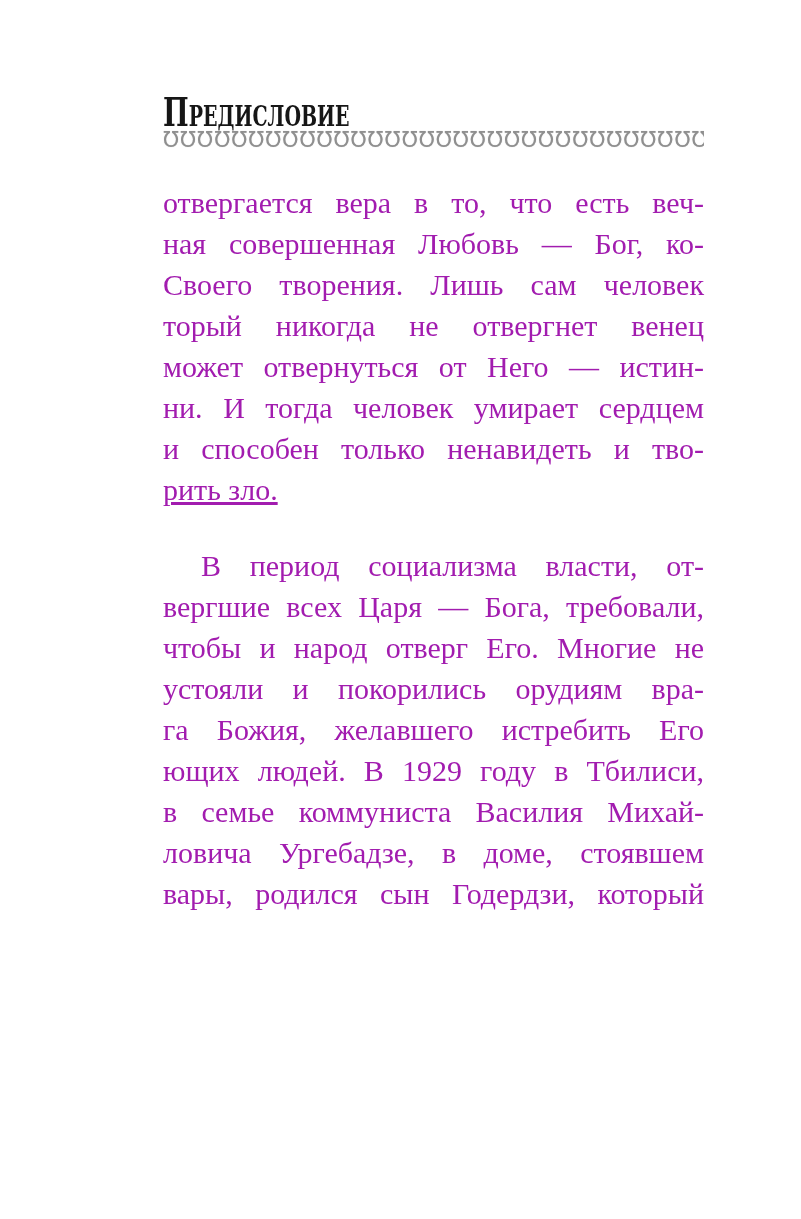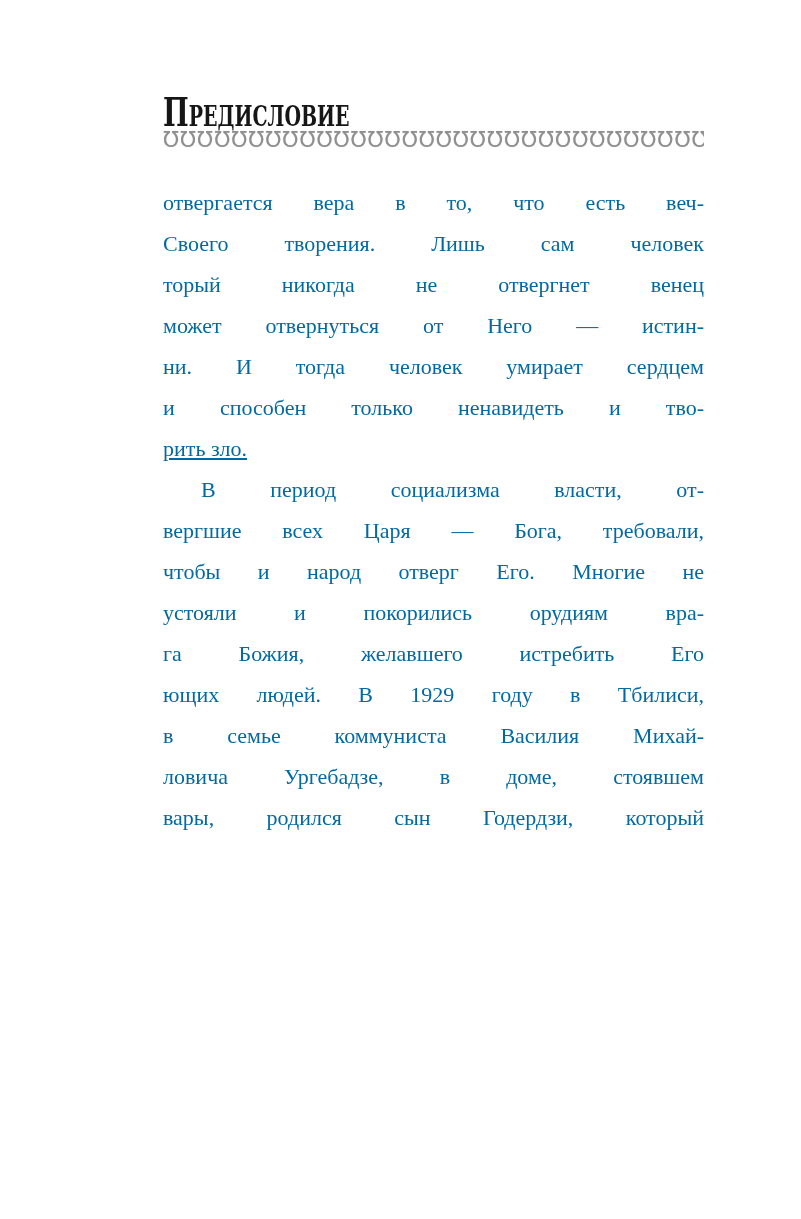--- a/index.html
+++ b/index.html
@@ -41,31 +41,31 @@
     letter-spacing: 1px;
     text-shadow: 0 0 1px #c9c9c9;
     white-space: nowrap;
     user-select: none;
   }
   .body-text {
     position: absolute;
     left: 163px;
     top: 182px;
     width: 541px;
-    font-size: 22px;
+    font-size: 30px;
     line-height: 41px;
-    color: #0369a1;
+    color: #a21caf;
   }
   .body-text .line {
     text-align: justify;
     text-align-last: justify;
     height: 41px;
     white-space: normal;
   }
-  .body-text .line.indent { padding-left: 38px; }
+  .body-text .line.indent { padding-left: 38px; margin-top: 35px; }
   .body-text .line.no-justify { text-align: left; text-align-last: left; text-decoration: underline; }
   .medallion {
     position: absolute;
     left: 380px;
     top: 1027px;
     width: 100px;
     height: 100px;
   }
   .medallion svg { display:block; }
 </style>
@@ -73,20 +73,21 @@
 <body>
 
 <div class="page">
 
   <h1 class="chapter-title">Предисловие</h1>
 
   <div class="ornament-border" style="color: rgb(143, 143, 143);">ƱƱƱƱƱƱƱƱƱƱƱƱƱƱƱƱƱƱƱƱƱƱƱƱƱƱƱƱƱƱƱƱƱƱƱƱ</div>
 
   <div class="body-text" id="body-text">
       <div class="line">отвергается вера в то, что есть веч-</div>
+      <div class="line">ная совершенная Любовь — Бог, ко-</div>
       <div class="line">Своего творения. Лишь сам человек</div>
       <div class="line">торый никогда не отвергнет венец</div>
       <div class="line">может отвернуться от Него — истин-</div>
       <div class="line">ни. И тогда человек умирает сердцем</div>
       <div class="line">и способен только ненавидеть и тво-</div>
       <div class="line no-justify">рить зло.</div>
       <div class="line indent">В период социализма власти, от-</div>
       <div class="line">вергшие всех Царя — Бога, требовали,</div>
       <div class="line">чтобы и народ отверг Его. Многие не</div>
       <div class="line">устояли и покорились орудиям вра-</div>

